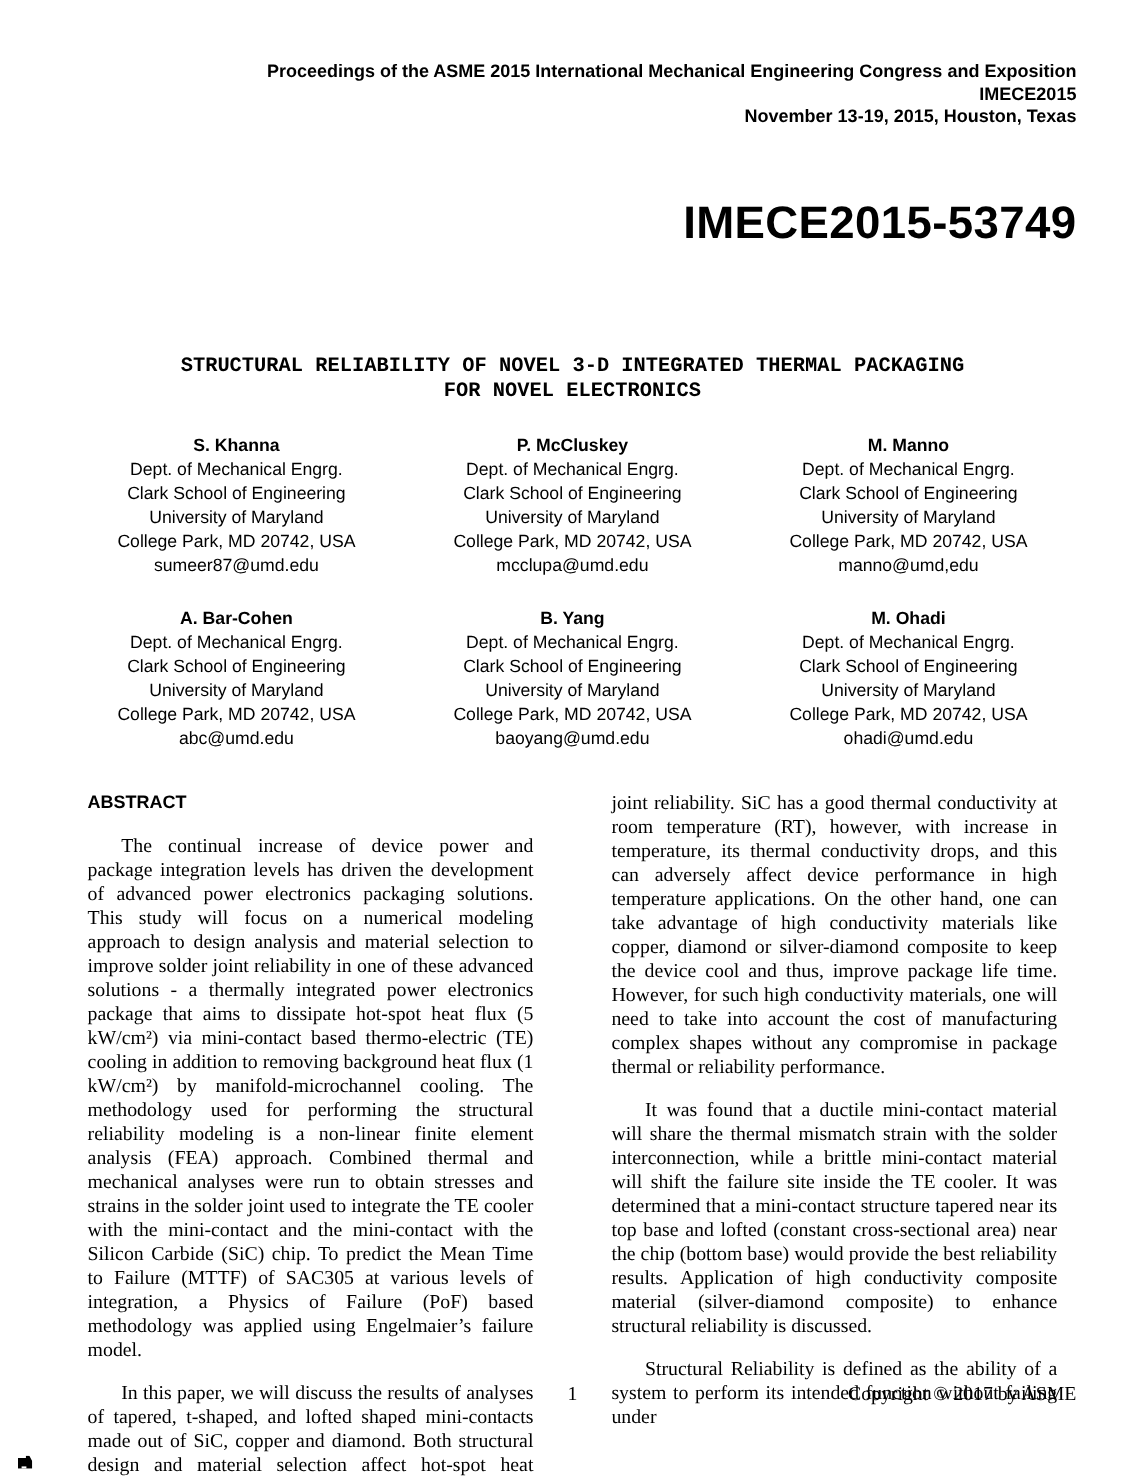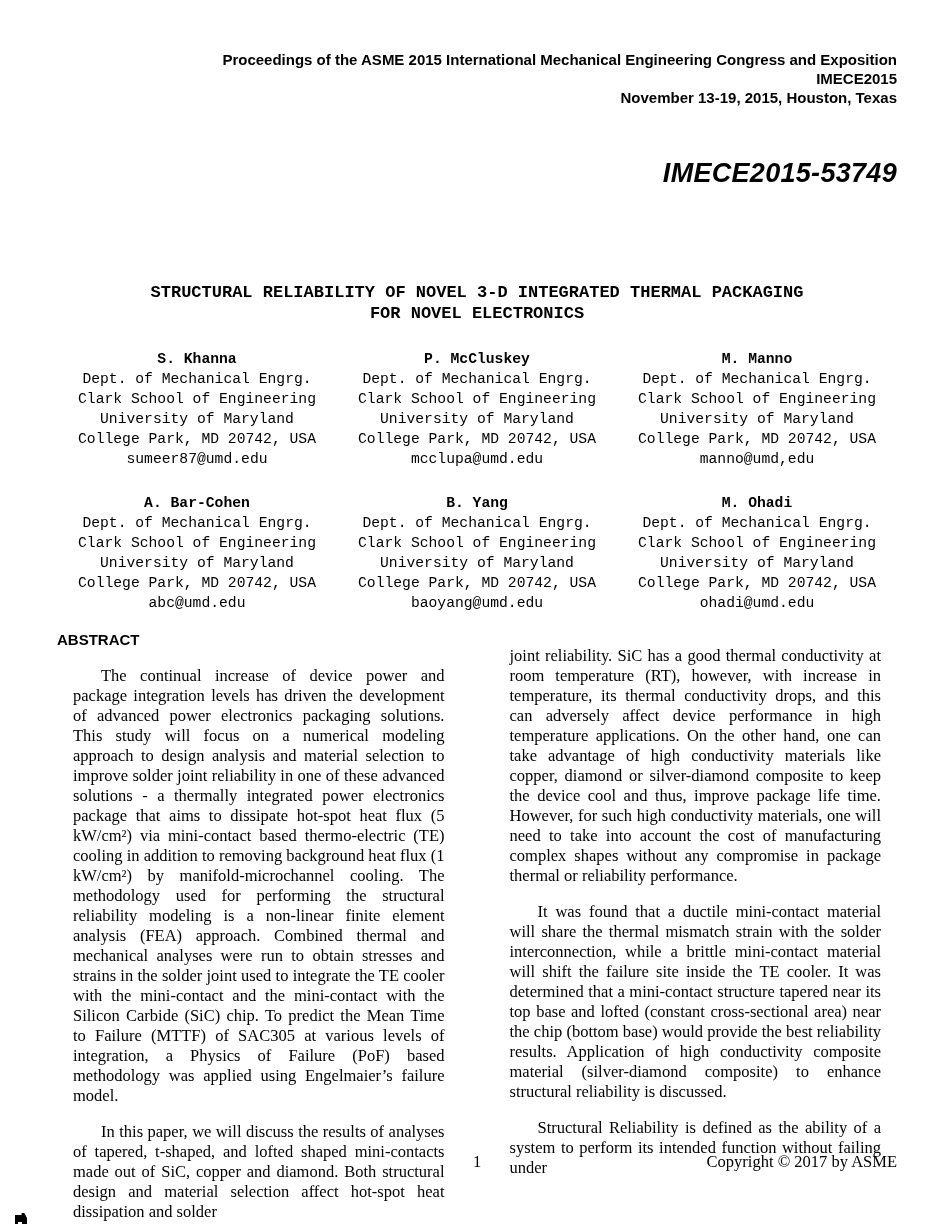--- a/index.html
+++ b/index.html
@@ -27,63 +27,62 @@
     font-family: "Liberation Sans", sans-serif;
     font-weight: bold;
     font-size: 15px;
     line-height: 19px;
   }
   
   .paper-number {
     text-align: right;
     font-family: "Liberation Sans", sans-serif;
     font-weight: bold;
-    font-size: 27px;
+    font-size: 38px;
     line-height: 30px;
     letter-spacing: 0.3px;
-    margin-top: 51px;
-    font-style: italic;
+    margin-top: 64px;
   }
   
   .title {
     text-align: center;
     font-family: Liberation Mono, monospace;
     font-weight: bold;
     font-size: 17px;
     line-height: 21px;
     margin: 94px 0 0 0;
   }
   
   .authors-grid {
     display: grid;
     grid-template-columns: 1fr 1fr 1fr;
     row-gap: 24px;
     margin-top: 25px;
-    font-family: Liberation Mono, monospace;
+    font-family: Liberation Sans, sans-serif;
     font-size: 14.7px;
     line-height: 20px;
     text-align: center;
   }
   .author-name { font-weight: bold; }
   
   .body-columns {
     display: flex;
     gap: 33px;
     margin-top: 17px;
     font-size: 16.5px;
     line-height: 20px;
     text-align: justify;
   }
   .col { flex: 1; min-width: 0; }
   .section-heading {
     font-family: "Liberation Sans", sans-serif;
     font-weight: bold;
     font-size: 15px;
     line-height: 20px;
-    margin: 0;
+    margin: 16px;
     text-align: left;
   }
   .section-heading.intro { margin-top: 30px; }
   .body-columns p { margin: 16px; }
   .body-columns p.indent { text-indent: 28px; }
   
   .footer {
     position: absolute;
     left: 57px;
     right: 55px;

